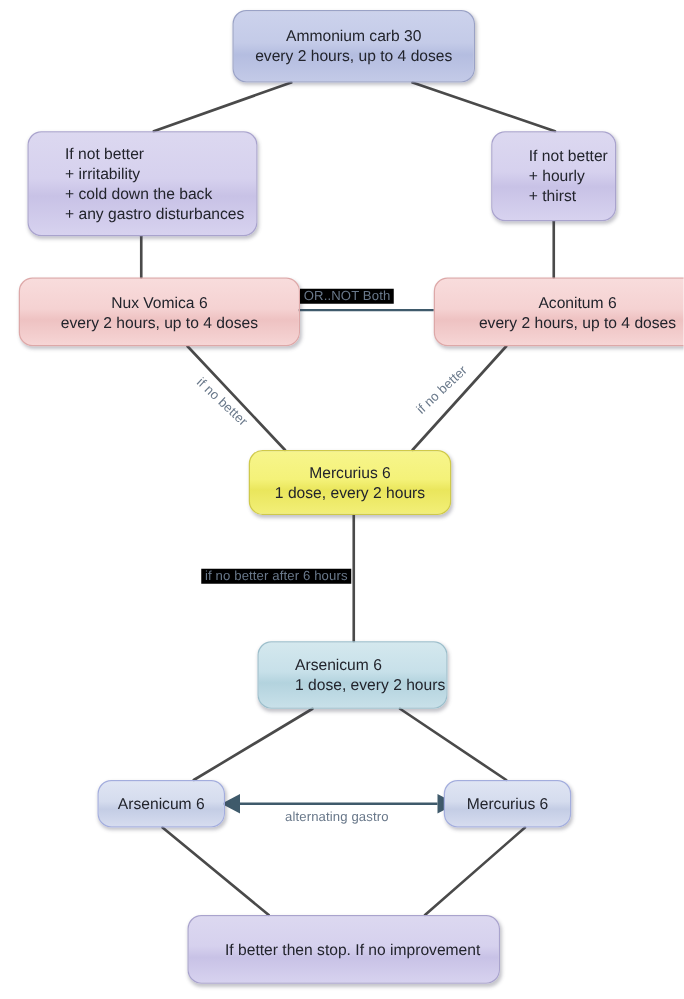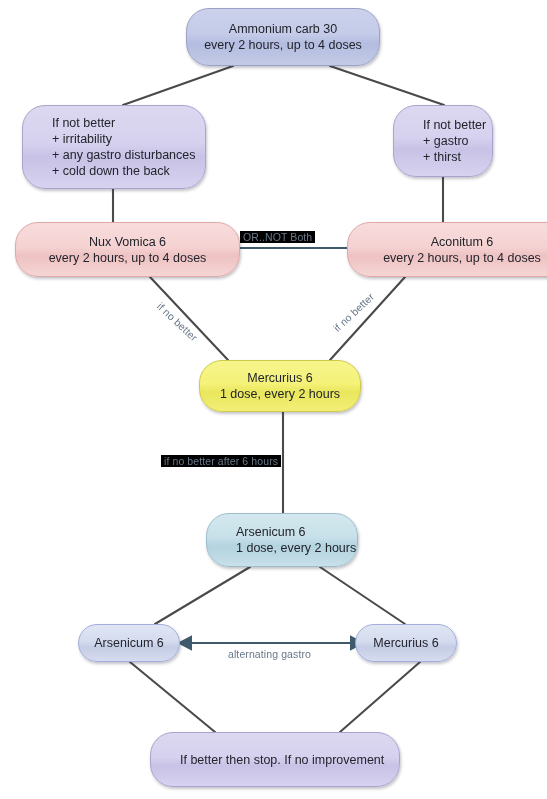--- a/index.html
+++ b/index.html
@@ -20,21 +20,21 @@
   #edge-layer {
     position: absolute;
     left: 0;
     top: 0;
     width: 547px;
     height: 799px;
   }
   .node {
     position: absolute;
     box-sizing: border-box;
-    border-radius: 23px;
+    border-radius: 11px;
     border: 1px solid rgba(120,120,150,0.55);
     display: flex;
     flex-direction: column;
     justify-content: center;
     font-size: 12.5px;
     line-height: 16px;
     color: #22242c;
     box-shadow: 1px 2px 3px rgba(60,60,80,0.30);
     z-index: 4;
   }
@@ -126,27 +126,27 @@
   </svg>
 
   <div class="node n-blue center" style="left:186px; top:8px; width:194px; height:58px;">
     <span class="ln">Ammonium carb 30</span>
     <span class="ln">every 2 hours, up to 4 doses</span>
   </div>
 
   <div class="node n-lav leftal" style="left:22px; top:105px; width:184px; height:84px;">
     <span class="ln">If not better</span>
     <span class="ln">+ irritability</span>
+    <span class="ln">+ cold down the back</span>
     <span class="ln">+ any gastro disturbances</span>
-    <span class="ln">+ cold down the back</span>
   </div>
 
   <div class="node n-lav leftal" style="left:393px; top:105px; width:100px; height:72px;">
     <span class="ln">If not better</span>
-    <span class="ln">+ gastro</span>
+    <span class="ln">+ hourly</span>
     <span class="ln">+ thirst</span>
   </div>
 
   <div class="node n-pink center" style="left:15px; top:222px; width:225px; height:55px;">
     <span class="ln">Nux Vomica 6</span>
     <span class="ln">every 2 hours, up to 4 doses</span>
   </div>
 
   <div class="node n-pink center" style="left:347px; top:222px; width:230px; height:55px;">
     <span class="ln">Aconitum 6</span>

